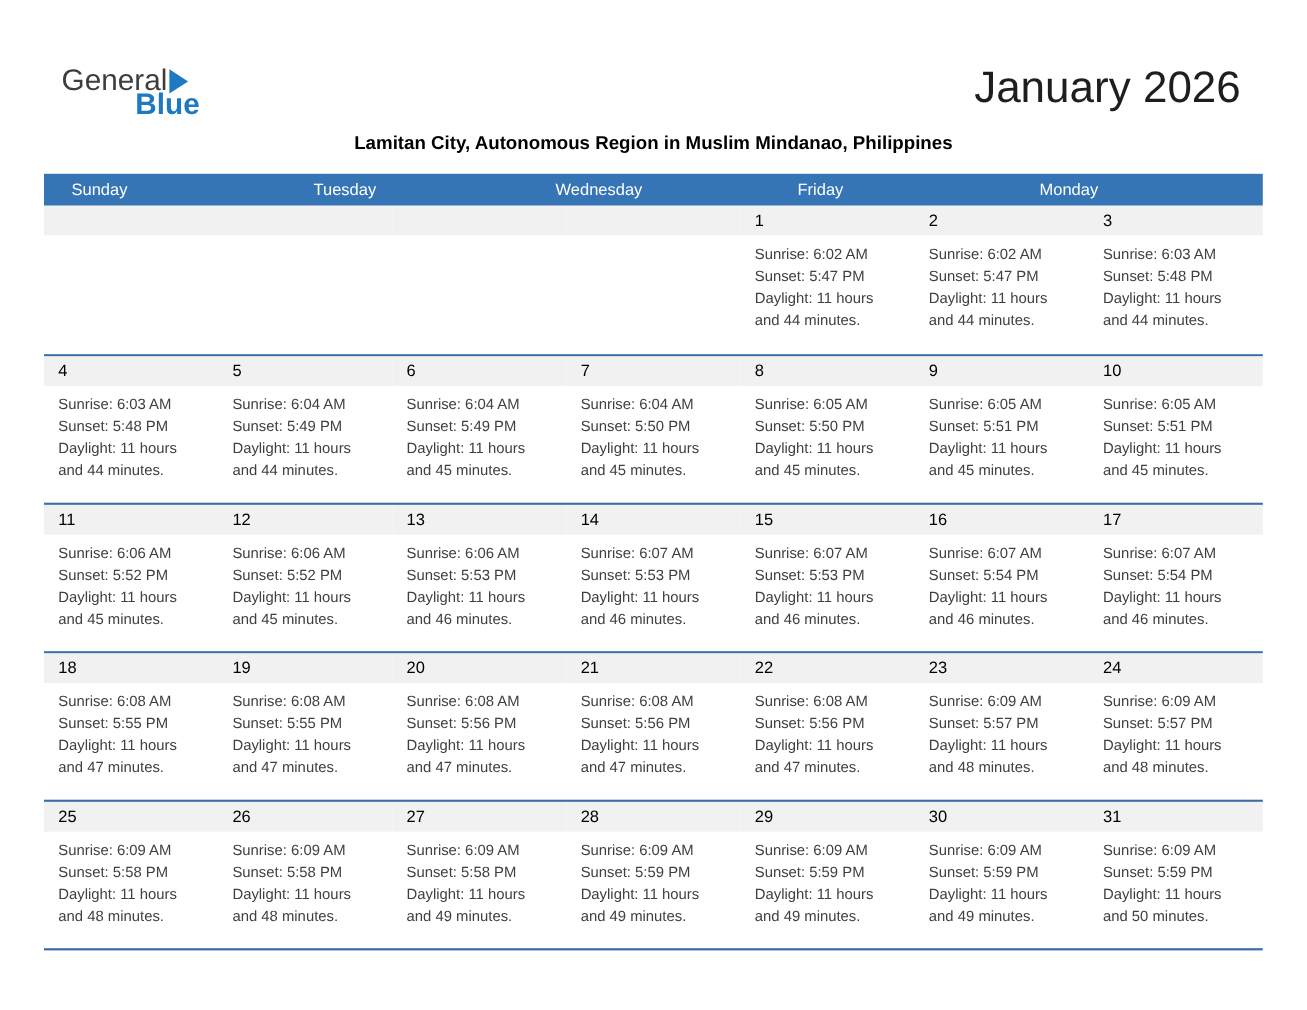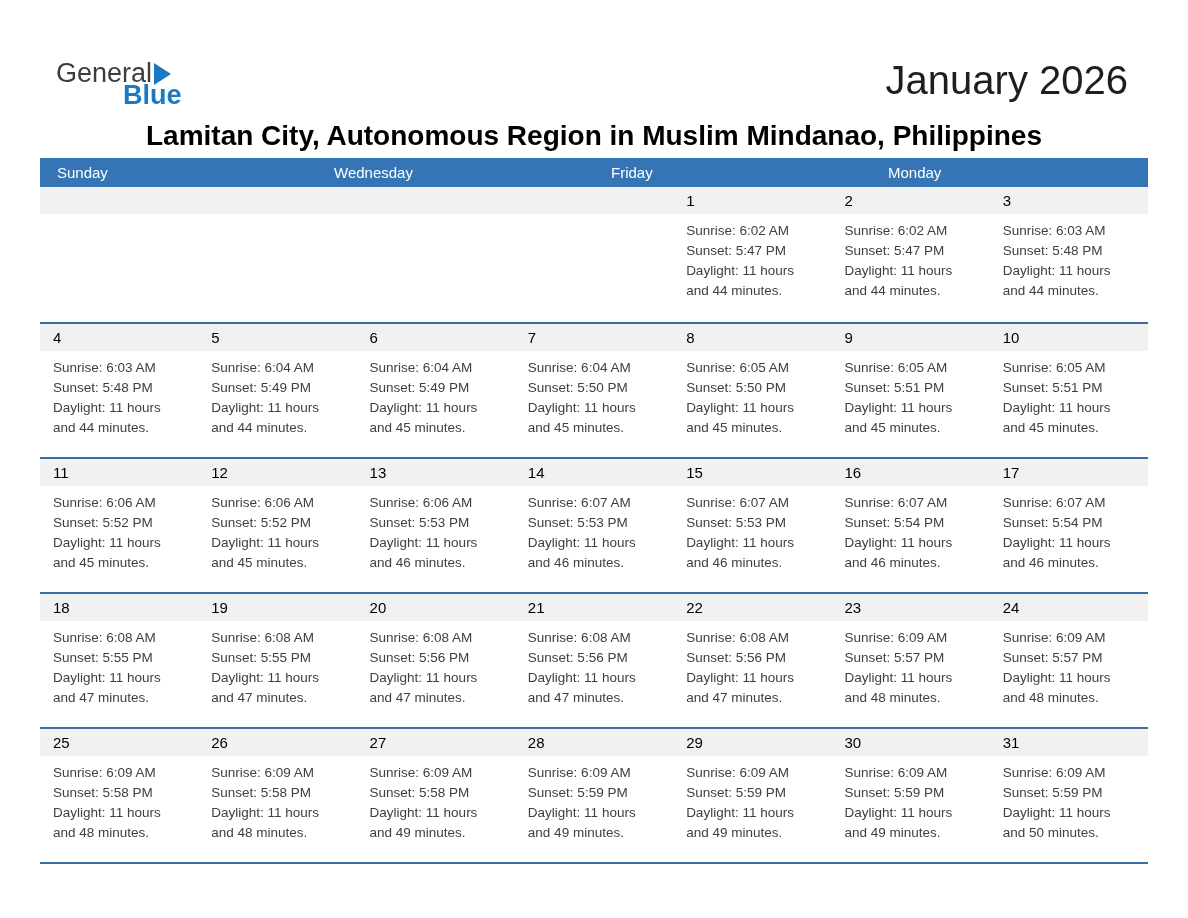--- a/index.html
+++ b/index.html
@@ -21,24 +21,24 @@
   .logo-general{color:#3d3d3d;text-align:right;}
   .logo-triangle{width:0;height:0;border-left:17px solid var(--logo-blue);
     border-top:11px solid transparent;border-bottom:11px solid transparent;margin-left:2px;}
   .logo-blue{color:var(--logo-blue);font-weight:bold;margin-left:67px;margin-top:-5px;}
   .page-title{
     position:absolute;right:60px;top:58px;font-size:40px;color:var(--text-dark);
     font-weight:400;
   }
   .page-subtitle{
     position:absolute;left:0;top:120px;width:100%;text-align:center;
-    font-size:28px;font-weight:bold;color:#000;
+    font-size:17px;font-weight:bold;color:#000;
   }
   .calendar{position:absolute;left:40px;top:158px;width:1108px;border-bottom:2px solid var(--separator);}
-  .cal-header{display:flex;background:var(--header-bg);height:29px;}
+  .cal-header{display:flex;background:var(--header-bg);height:29px;padding-left:8px;}
   .cal-header .hcol{
     flex:1;color:#ffffff;font-size:15px;line-height:29px;padding-left:17px;
     white-space:nowrap;overflow:hidden;
   }
   .week{display:flex;height:135px;}
   .week + .week{border-top:2px solid var(--separator);}
   .cell{flex:1;min-width:0;}
   .day-band{
     background:var(--band-bg);height:27px;line-height:27px;
     padding-left:13px;font-size:15px;color:#000;
@@ -58,20 +58,21 @@
   <div class="logo-blue">Blue</div>
 </div>
 
 <div class="page-title">January 2026</div>
 
 <div class="page-subtitle">Lamitan City, Autonomous Region in Muslim Mindanao, Philippines</div>
 
 <div class="calendar">
   <div class="cal-header">
       <div class="hcol">Sunday</div>
+      <div class="hcol">Tuesday</div>
       <div class="hcol">Wednesday</div>
       <div class="hcol">Friday</div>
       <div class="hcol">Monday</div>
     </div>
   <div>
       <div class="week">
         <div class="cell">
           <div class="day-band"></div>
           <div class="cell-body"></div>
         </div>

